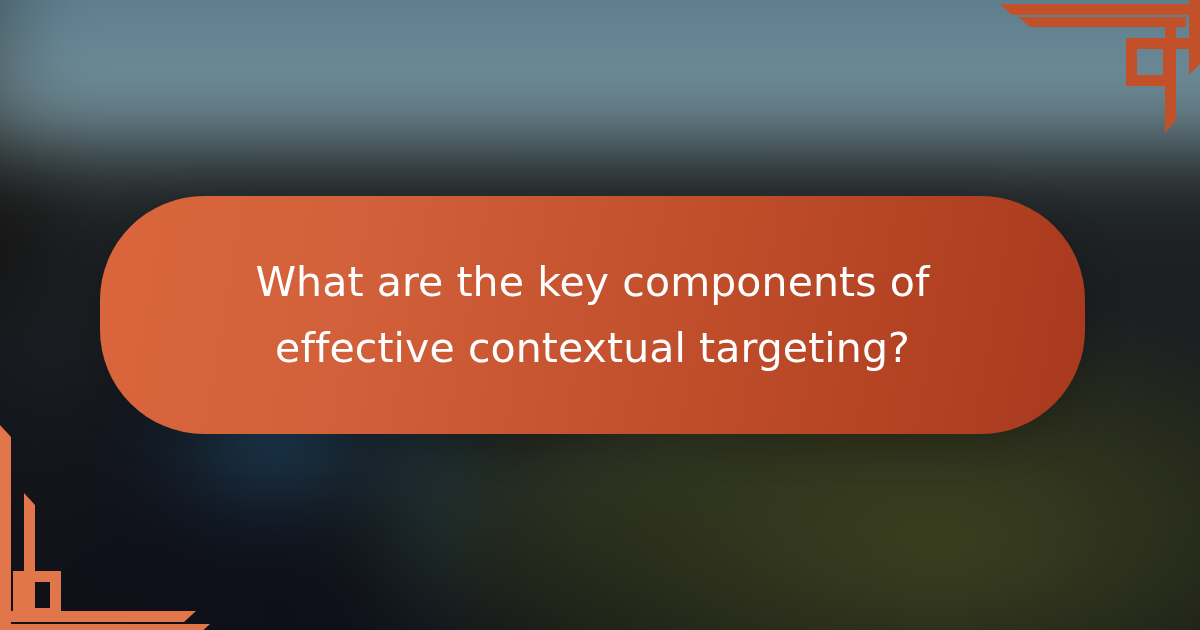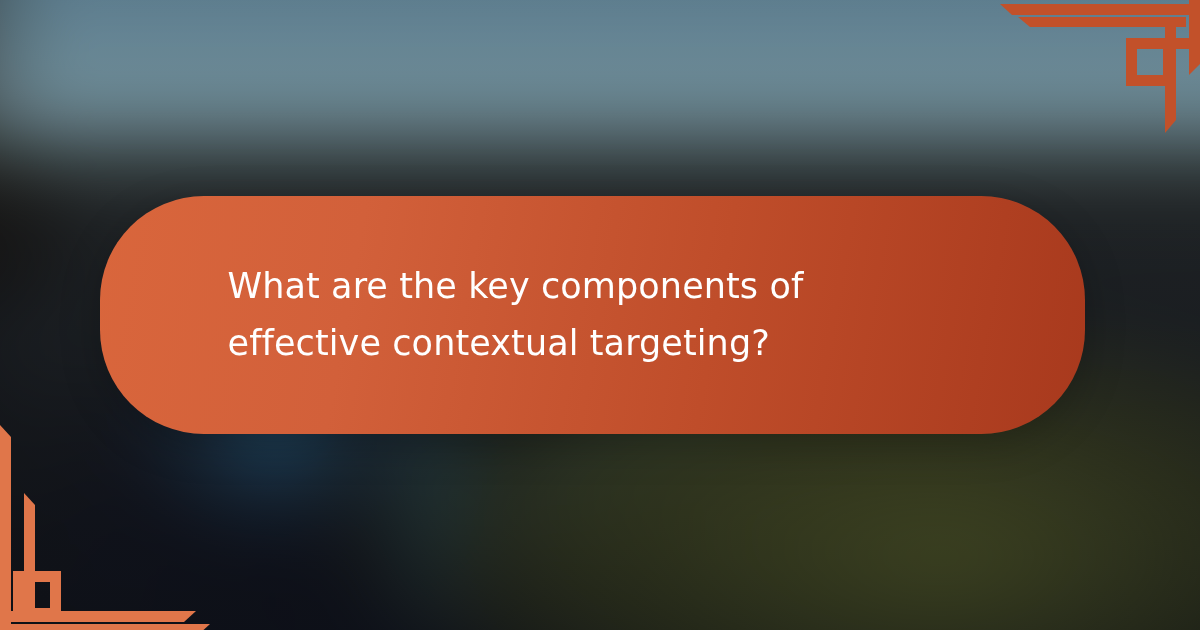--- a/index.html
+++ b/index.html
@@ -79,24 +79,24 @@
     height: 238px;
     border-radius: 104px;
     background: linear-gradient(100deg, #d9663c 0%, #d2603a 26%, #bf4d2a 62%, #a8391d 100%);
     display: flex;
     align-items: center;
     justify-content: center;
     box-shadow: 0 10px 40px rgba(0,0,0,0.22);
   }
   #question-text {
     color: #ffffff;
-    font-size: 35px;
+    font-size: 41px;
     line-height: 1.62;
     font-weight: 400;
-    text-align: left;
+    text-align: center;
     max-width: 730px;
     letter-spacing: 0.1px;
   }
 </style>
 </head>
 <body>
 
 <div id="stage">
 
   <div id="bg-photo"></div>

